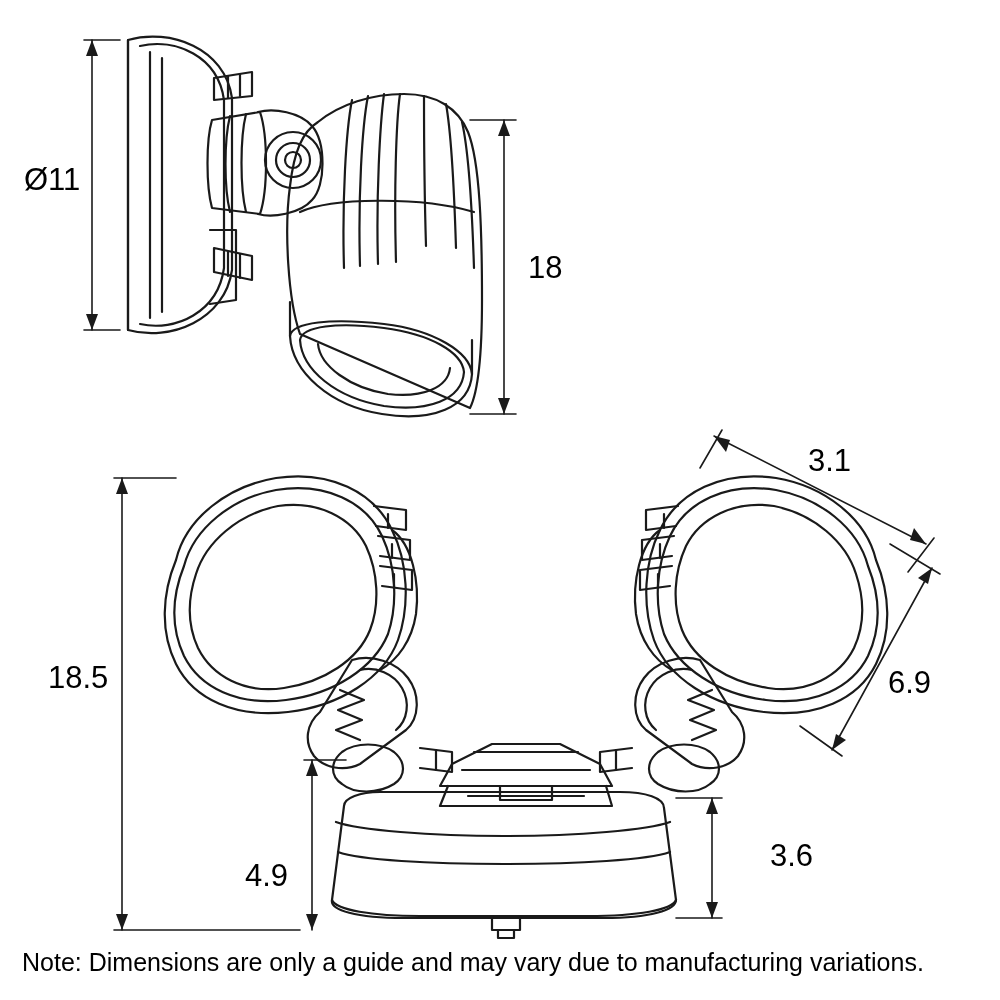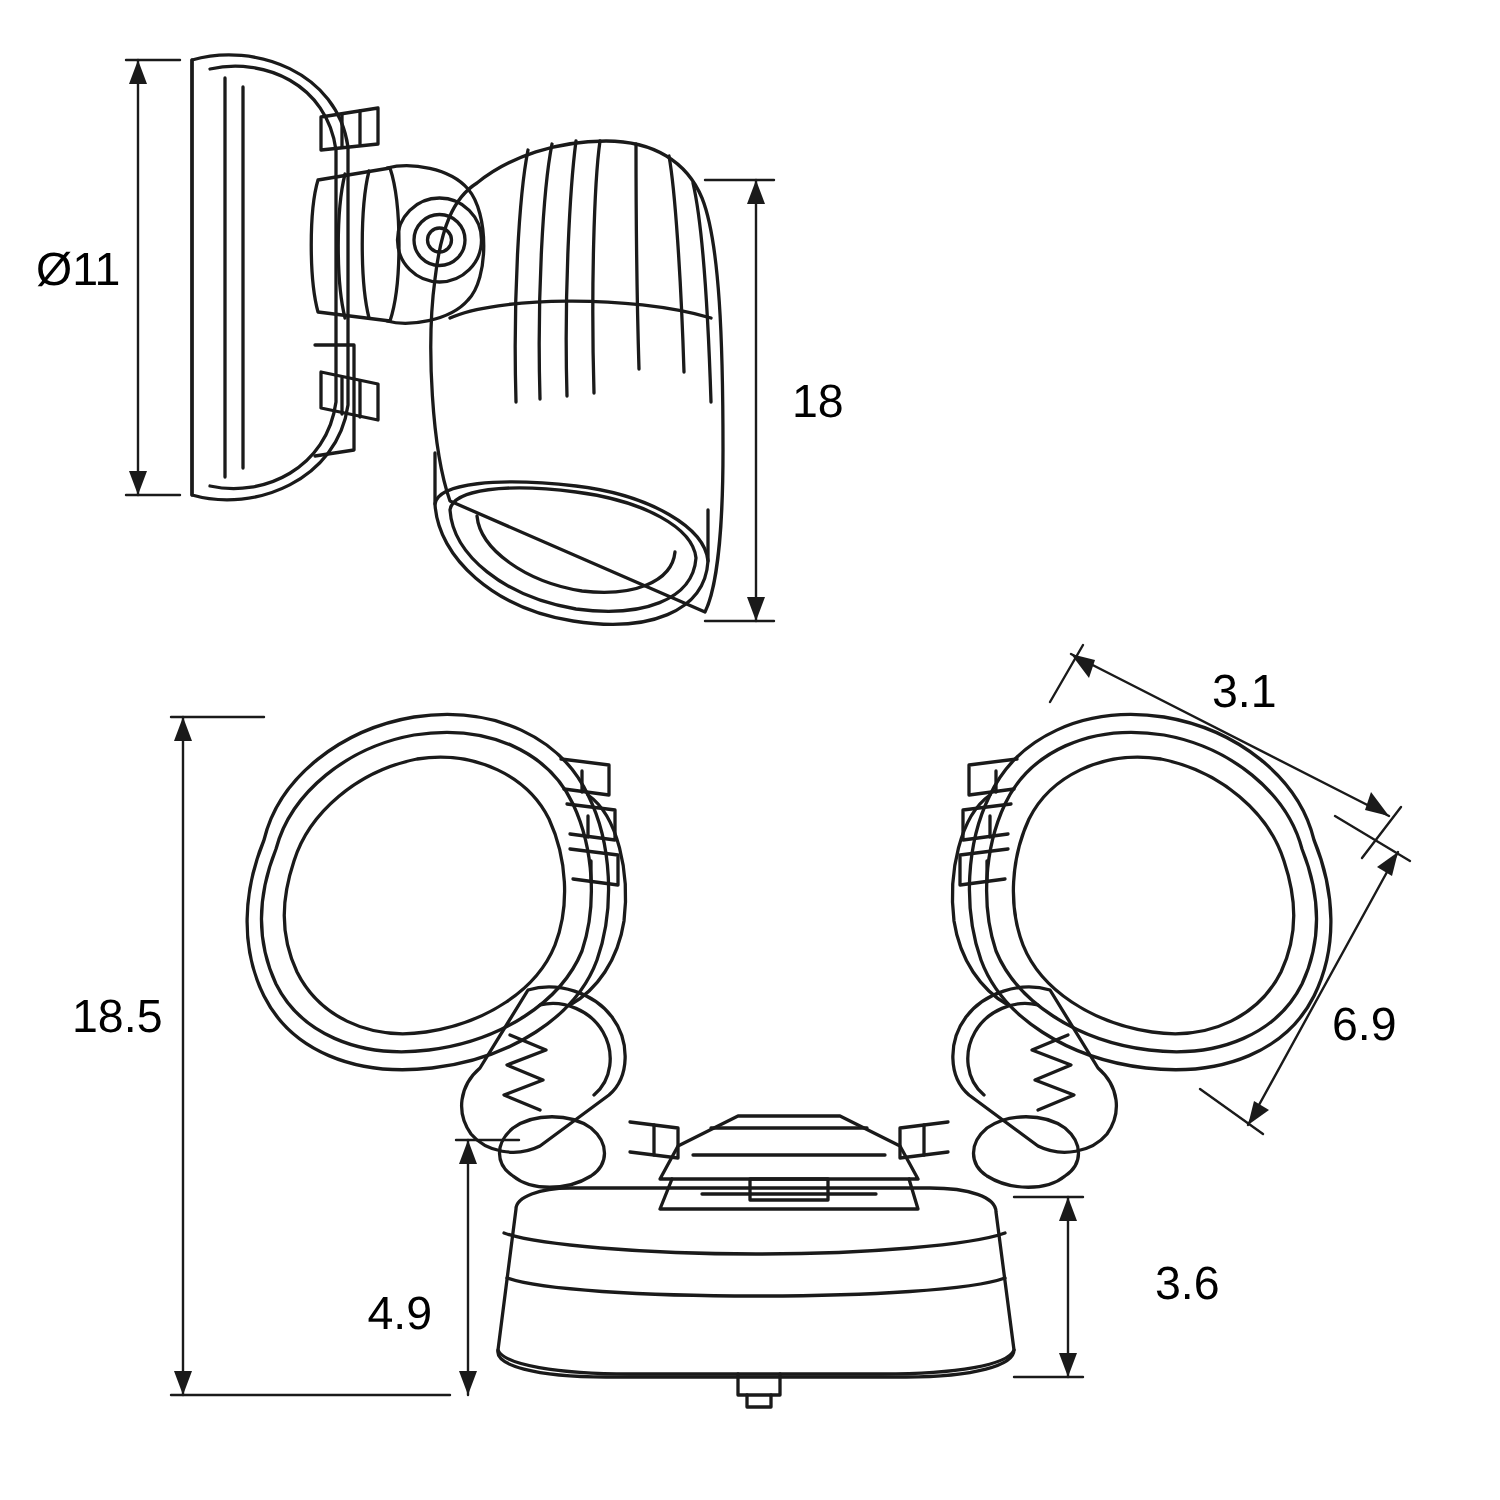--- a/index.html
+++ b/index.html
@@ -302,14 +302,15 @@
   </svg>
 
   <div class="dim-label lbl-d11">Ø11</div>
   <div class="dim-label lbl-11">18</div>
   <div class="dim-label lbl-185">18.5</div>
   <div class="dim-label lbl-73">3.1</div>
   <div class="dim-label lbl-69">6.9</div>
   <div class="dim-label lbl-49">4.9</div>
   <div class="dim-label lbl-36">3.6</div>
 
+  <div class="note">Note: Dimensions are only a guide and may vary due to manufacturing variations.</div>
 
 </div>
 
 </body></html>

